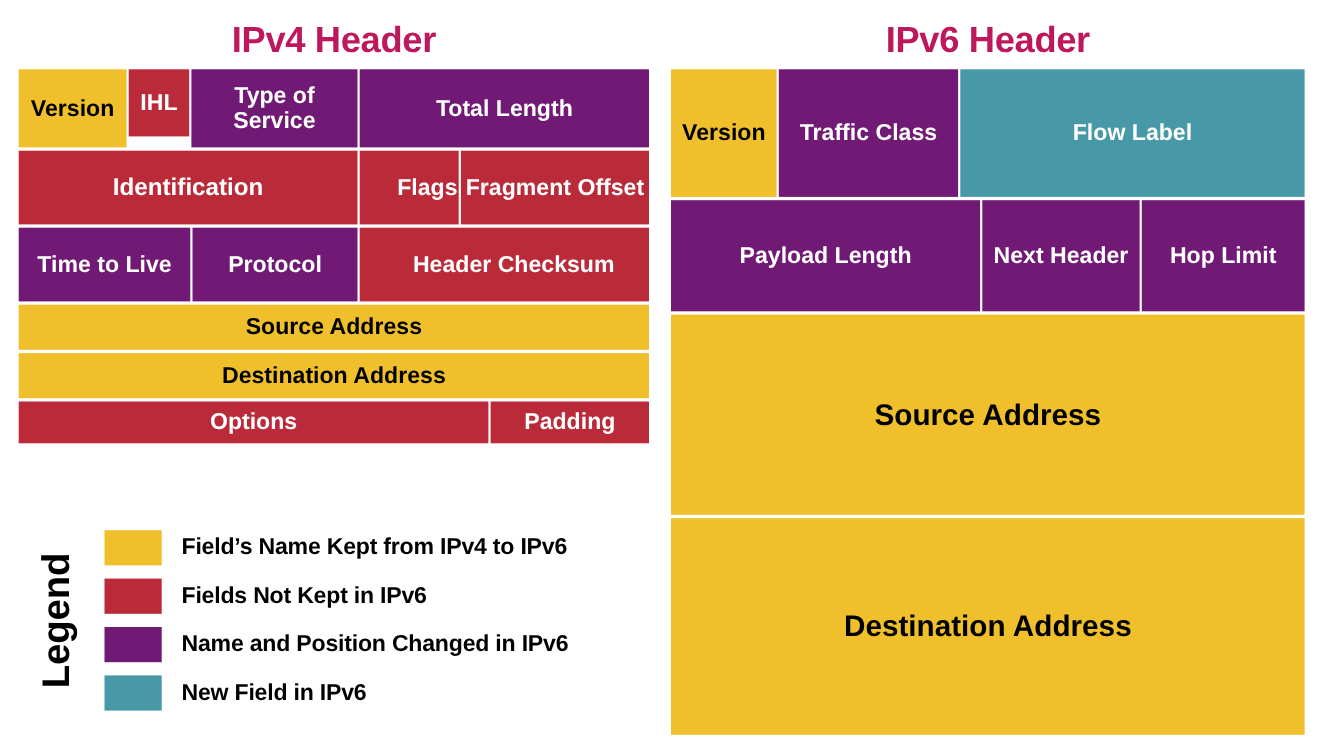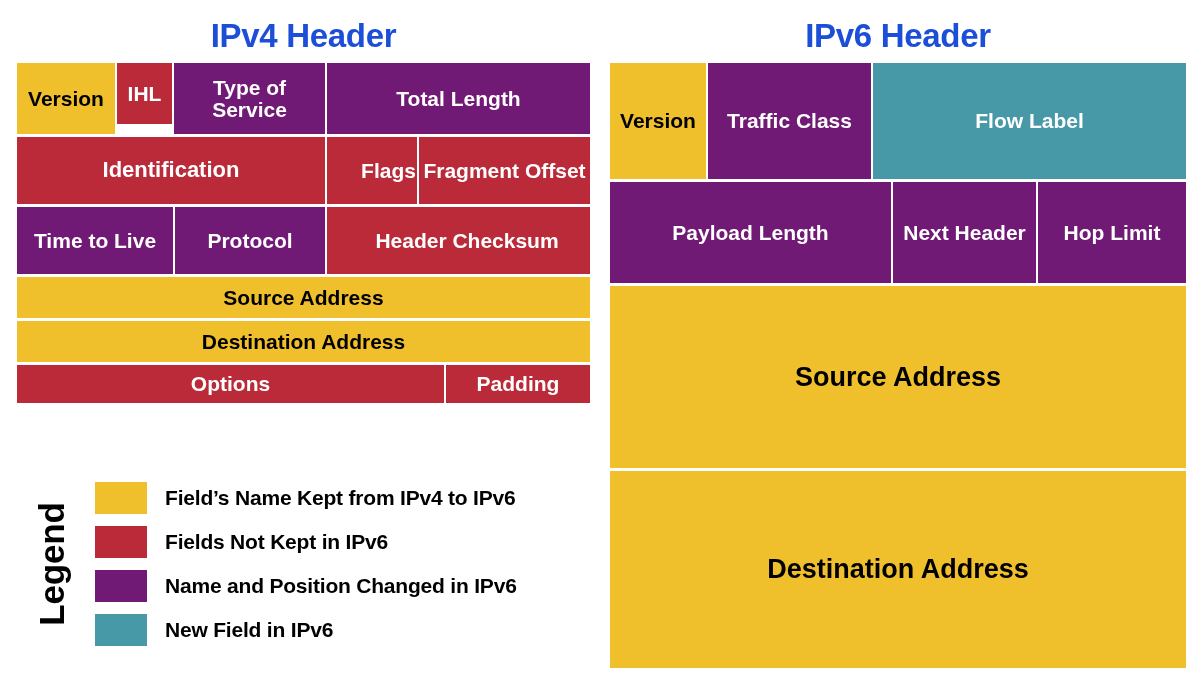--- a/index.html
+++ b/index.html
@@ -18,21 +18,21 @@
     position: relative;
     width: 1203px;
     height: 678px;
   }
 
   
   .panel-title {
     position: absolute;
     text-align: center;
     font-weight: bold;
-    color: #1d4ed8;
+    color: #be185d;
     font-size: 33px;
     line-height: 40px;
     letter-spacing: -0.3px;
     white-space: nowrap;
   }
   #ipv4-title { left: 17px;  top: 16px; width: 573px; }
   #ipv6-title { left: 610px; top: 16px; width: 576px; }
 
   
   .field {

